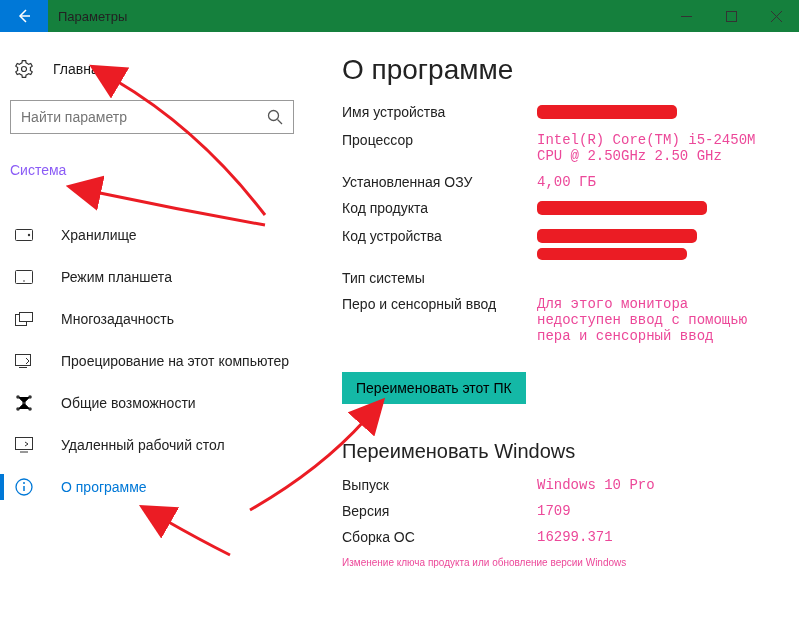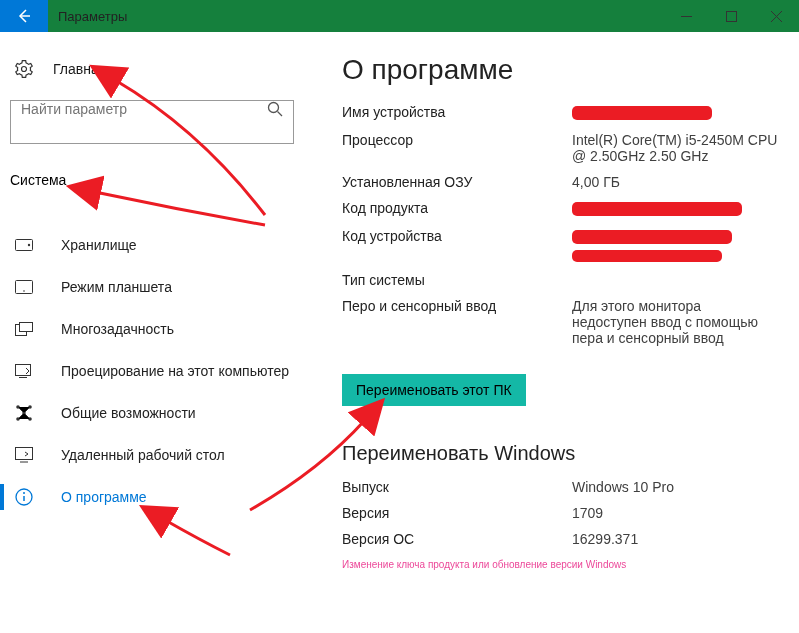--- a/index.html
+++ b/index.html
@@ -9,39 +9,39 @@
     .titlebar .back { width: 48px; background: #0078d7; display: flex; align-items: center; justify-content: center; color: #fff; }
     .titlebar .title { padding-left: 10px; display: flex; align-items: center; font-size: 13px; color: #222; }
     .titlebar .spacer { flex: 1; }
     .titlebar .ctrl { width: 45px; display: flex; align-items: center; justify-content: center; color: #333; }
 
     .content { display: flex; height: calc(633px - 32px); }
 
     .side { width: 314px; padding: 20px 0 0 0; }
     .home { display: flex; align-items: center; gap: 20px; padding: 8px 0 8px 15px; margin-bottom: 14px; }
     .home .gear { width: 18px; height: 18px; }
-    .search { margin: 0 20px 22px 10px; height: 44px; border: 1px solid #999; display: flex; align-items: flex-start; padding: 0 10px; position: relative; }
+    .search { margin: 0 20px 22px 10px; height: 34px; border: 1px solid #999; display: flex; align-items: center; padding: 0 10px; position: relative; }
     .search input { border: none; outline: none; flex: 1; font-size: 14px; font-family: inherit; background: transparent; }
     .search .sicon { width: 16px; height: 16px; color: #444; }
 
-    .category { padding: 6px 0 6px 10px; color: #000000; font-size: 14px; margin-bottom: 30px; }
+    .category { padding: 6px 0 6px 10px; color: #8b5cf6; font-size: 14px; margin-bottom: 30px; }
 
     .nav-item { display: flex; align-items: center; gap: 28px; padding: 12px 0 12px 15px; font-size: 14px; color: #222; cursor: pointer; position: relative; }
     .nav-item .nicon { width: 18px; height: 18px; display: flex; align-items: center; justify-content: center; color: #333; }
     .nav-item.selected { color: #0078d7; }
     .nav-item.selected::before { content: ""; position: absolute; left: 0; top: 8px; bottom: 8px; width: 4px; background: #0078d7; }
     .nav-item.selected .nicon { color: #0078d7; }
 
     .main { flex: 1; padding: 22px 20px 0 28px; overflow: hidden; }
     .main h1 { font-weight: 400; font-size: 28px; margin-bottom: 18px; color: #222; }
     .main h2 { font-weight: 400; font-size: 20px; margin: 30px 0 14px 0; color: #222; }
 
-    .specrow { display: flex; align-items: flex-start; margin-bottom: 10px; font-size: 14px; gap: 35px; }
+    .specrow { display: flex; align-items: flex-start; margin-bottom: 10px; font-size: 14px; }
     .specrow .label { width: 195px; flex-shrink: 0; color: #222; }
-    .specrow .value { flex: 1; color: #404040; }
+    .specrow .value { flex: 1; color: #ec4899; font-family: Liberation Mono, monospace; }
     .specrow .value.redacted { position: relative; min-height: 18px; }
     .redact { display: inline-block; background: #eb1c24; height: 10px; border-radius: 5px; vertical-align: middle; }
     .redact.r1 { width: 140px; height: 14px; }
     .redact.r2 { width: 160px; height: 14px; }
     .redact.r3 { width: 150px; height: 12px; margin-top: 4px; }
     .redact.r4 { width: 170px; height: 14px; }
 
     .renamebtn { margin: 18px 0 6px 0; padding: 8px 14px; background: #14b8a6; border: none; font-family: inherit; font-size: 14px; cursor: pointer; }
 
     .link { color: #ec4899; font-size: 10px; display: block; margin-top: 12px; }
@@ -214,21 +214,21 @@
 
     <div class="specrow">
       <div class="label">Выпуск</div>
       <div class="value">Windows 10 Pro</div>
     </div>
     <div class="specrow">
       <div class="label">Версия</div>
       <div class="value">1709</div>
     </div>
     <div class="specrow">
-      <div class="label">Версия ОС</div>
+      <div class="label">Сборка ОС</div>
       <div class="value">16299.371</div>
     </div>
 
     <a class="link">Изменение ключа продукта или обновление версии Windows</a>
   </div>
 </div>
 
 <svg width="799" height="633" style="position:absolute;top:0;left:0;pointer-events:none;">
   <defs>
     <marker id="ah" markerWidth="12" markerHeight="12" refX="2" refY="6" orient="auto">

